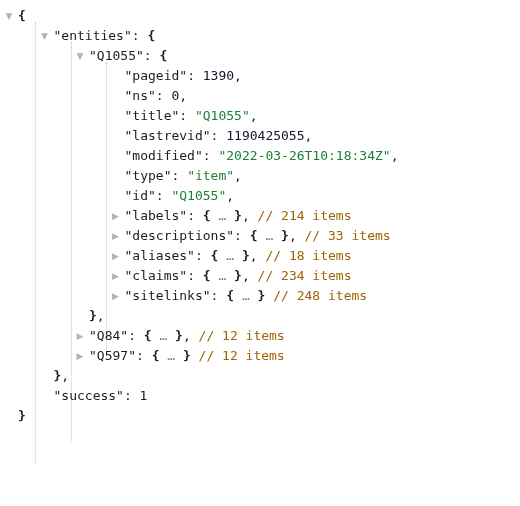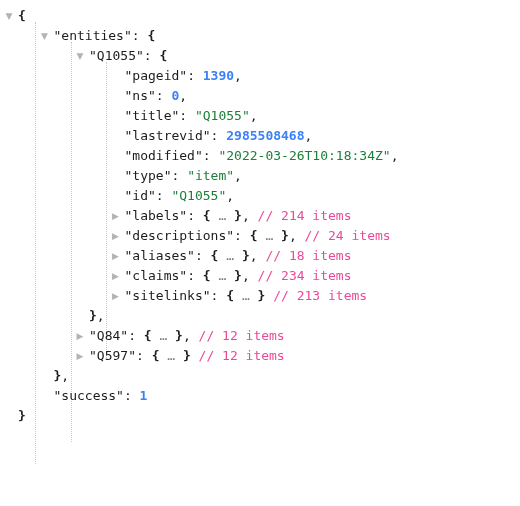--- a/index.html
+++ b/index.html
@@ -55,47 +55,47 @@
     user-select: none;
   }
   .tw.open::before  { content: "\25BC"; }
   .tw.closed::before { content: "\25B6"; }
 
   .content { display: block; white-space: pre; }
 
   .k     { color: #1c1c1c; }
   .colon { color: #1c1c1c; }
   .s     { color: #1a7f37; }
-  .n     { color: #3b82f6; font-weight: bold; }
+  .n     { color: #0f172a; font-weight: normal; }
   .p     { color: #1c1c1c; font-weight: bold; }
   .punc  { color: #1c1c1c; }
-  .cmt   { color: #ec4899; }
+  .cmt   { color: #a16207; }
   .ell   { color: #7a7a7a; font-weight: normal; }
 </style>
 </head>
 <body>
 
 <div id="json-viewer">
     <div class="guide" style="left: 35px; top: 22px; height: 442px;"></div>
     <div class="guide" style="left: 71px; top: 42px; height: 400px;"></div>
     <div class="guide" style="left: 106px; top: 62px; height: 298px;"></div>
     <div class="row"><span class="tw open" style="left: 2px;"></span><span class="content" style="margin-left: 18px; display: inline-block;"><span class="p">{</span></span></div>
     <div class="row"><span class="tw open" style="left: 37.5px;"></span><span class="content" style="margin-left: 53.5px; display: inline-block;"><span class="k">"entities"</span><span class="colon">: </span><span class="p">{</span></span></div>
     <div class="row"><span class="tw open" style="left: 73px;"></span><span class="content" style="margin-left: 89px; display: inline-block;"><span class="k">"Q1055"</span><span class="colon">: </span><span class="p">{</span></span></div>
     <div class="row"><span class="content" style="margin-left: 124.5px; display: inline-block;"><span class="k">"pageid"</span><span class="colon">: </span><span class="n">1390</span><span class="punc">,</span></span></div>
     <div class="row"><span class="content" style="margin-left: 124.5px; display: inline-block;"><span class="k">"ns"</span><span class="colon">: </span><span class="n">0</span><span class="punc">,</span></span></div>
     <div class="row"><span class="content" style="margin-left: 124.5px; display: inline-block;"><span class="k">"title"</span><span class="colon">: </span><span class="s">"Q1055"</span><span class="punc">,</span></span></div>
-    <div class="row"><span class="content" style="margin-left: 124.5px; display: inline-block;"><span class="k">"lastrevid"</span><span class="colon">: </span><span class="n">2985508468</span><span class="punc">,</span></span></div>
+    <div class="row"><span class="content" style="margin-left: 124.5px; display: inline-block;"><span class="k">"lastrevid"</span><span class="colon">: </span><span class="n">1190425055</span><span class="punc">,</span></span></div>
     <div class="row"><span class="content" style="margin-left: 124.5px; display: inline-block;"><span class="k">"modified"</span><span class="colon">: </span><span class="s">"2022-03-26T10:18:34Z"</span><span class="punc">,</span></span></div>
     <div class="row"><span class="content" style="margin-left: 124.5px; display: inline-block;"><span class="k">"type"</span><span class="colon">: </span><span class="s">"item"</span><span class="punc">,</span></span></div>
     <div class="row"><span class="content" style="margin-left: 124.5px; display: inline-block;"><span class="k">"id"</span><span class="colon">: </span><span class="s">"Q1055"</span><span class="punc">,</span></span></div>
     <div class="row"><span class="tw closed" style="left: 108.5px;"></span><span class="content" style="margin-left: 124.5px; display: inline-block;"><span class="k">"labels"</span><span class="colon">: </span><span class="p"><span>{ </span><span class="ell">…</span><span> }</span></span><span class="punc">,</span><span class="cmt"> // 214 items</span></span></div>
-    <div class="row"><span class="tw closed" style="left: 108.5px;"></span><span class="content" style="margin-left: 124.5px; display: inline-block;"><span class="k">"descriptions"</span><span class="colon">: </span><span class="p"><span>{ </span><span class="ell">…</span><span> }</span></span><span class="punc">,</span><span class="cmt"> // 24 items</span></span></div>
+    <div class="row"><span class="tw closed" style="left: 108.5px;"></span><span class="content" style="margin-left: 124.5px; display: inline-block;"><span class="k">"descriptions"</span><span class="colon">: </span><span class="p"><span>{ </span><span class="ell">…</span><span> }</span></span><span class="punc">,</span><span class="cmt"> // 33 items</span></span></div>
     <div class="row"><span class="tw closed" style="left: 108.5px;"></span><span class="content" style="margin-left: 124.5px; display: inline-block;"><span class="k">"aliases"</span><span class="colon">: </span><span class="p"><span>{ </span><span class="ell">…</span><span> }</span></span><span class="punc">,</span><span class="cmt"> // 18 items</span></span></div>
     <div class="row"><span class="tw closed" style="left: 108.5px;"></span><span class="content" style="margin-left: 124.5px; display: inline-block;"><span class="k">"claims"</span><span class="colon">: </span><span class="p"><span>{ </span><span class="ell">…</span><span> }</span></span><span class="punc">,</span><span class="cmt"> // 234 items</span></span></div>
-    <div class="row"><span class="tw closed" style="left: 108.5px;"></span><span class="content" style="margin-left: 124.5px; display: inline-block;"><span class="k">"sitelinks"</span><span class="colon">: </span><span class="p"><span>{ </span><span class="ell">…</span><span> }</span></span><span class="cmt"> // 213 items</span></span></div>
+    <div class="row"><span class="tw closed" style="left: 108.5px;"></span><span class="content" style="margin-left: 124.5px; display: inline-block;"><span class="k">"sitelinks"</span><span class="colon">: </span><span class="p"><span>{ </span><span class="ell">…</span><span> }</span></span><span class="cmt"> // 248 items</span></span></div>
     <div class="row"><span class="content" style="margin-left: 89px; display: inline-block;"><span class="p">}</span><span class="punc">,</span></span></div>
     <div class="row"><span class="tw closed" style="left: 73px;"></span><span class="content" style="margin-left: 89px; display: inline-block;"><span class="k">"Q84"</span><span class="colon">: </span><span class="p"><span>{ </span><span class="ell">…</span><span> }</span></span><span class="punc">,</span><span class="cmt"> // 12 items</span></span></div>
     <div class="row"><span class="tw closed" style="left: 73px;"></span><span class="content" style="margin-left: 89px; display: inline-block;"><span class="k">"Q597"</span><span class="colon">: </span><span class="p"><span>{ </span><span class="ell">…</span><span> }</span></span><span class="cmt"> // 12 items</span></span></div>
     <div class="row"><span class="content" style="margin-left: 53.5px; display: inline-block;"><span class="p">}</span><span class="punc">,</span></span></div>
     <div class="row"><span class="content" style="margin-left: 53.5px; display: inline-block;"><span class="k">"success"</span><span class="colon">: </span><span class="n">1</span></span></div>
     <div class="row"><span class="content" style="margin-left: 18px; display: inline-block;"><span class="p">}</span></span></div>
   </div>
 
 </body></html>

